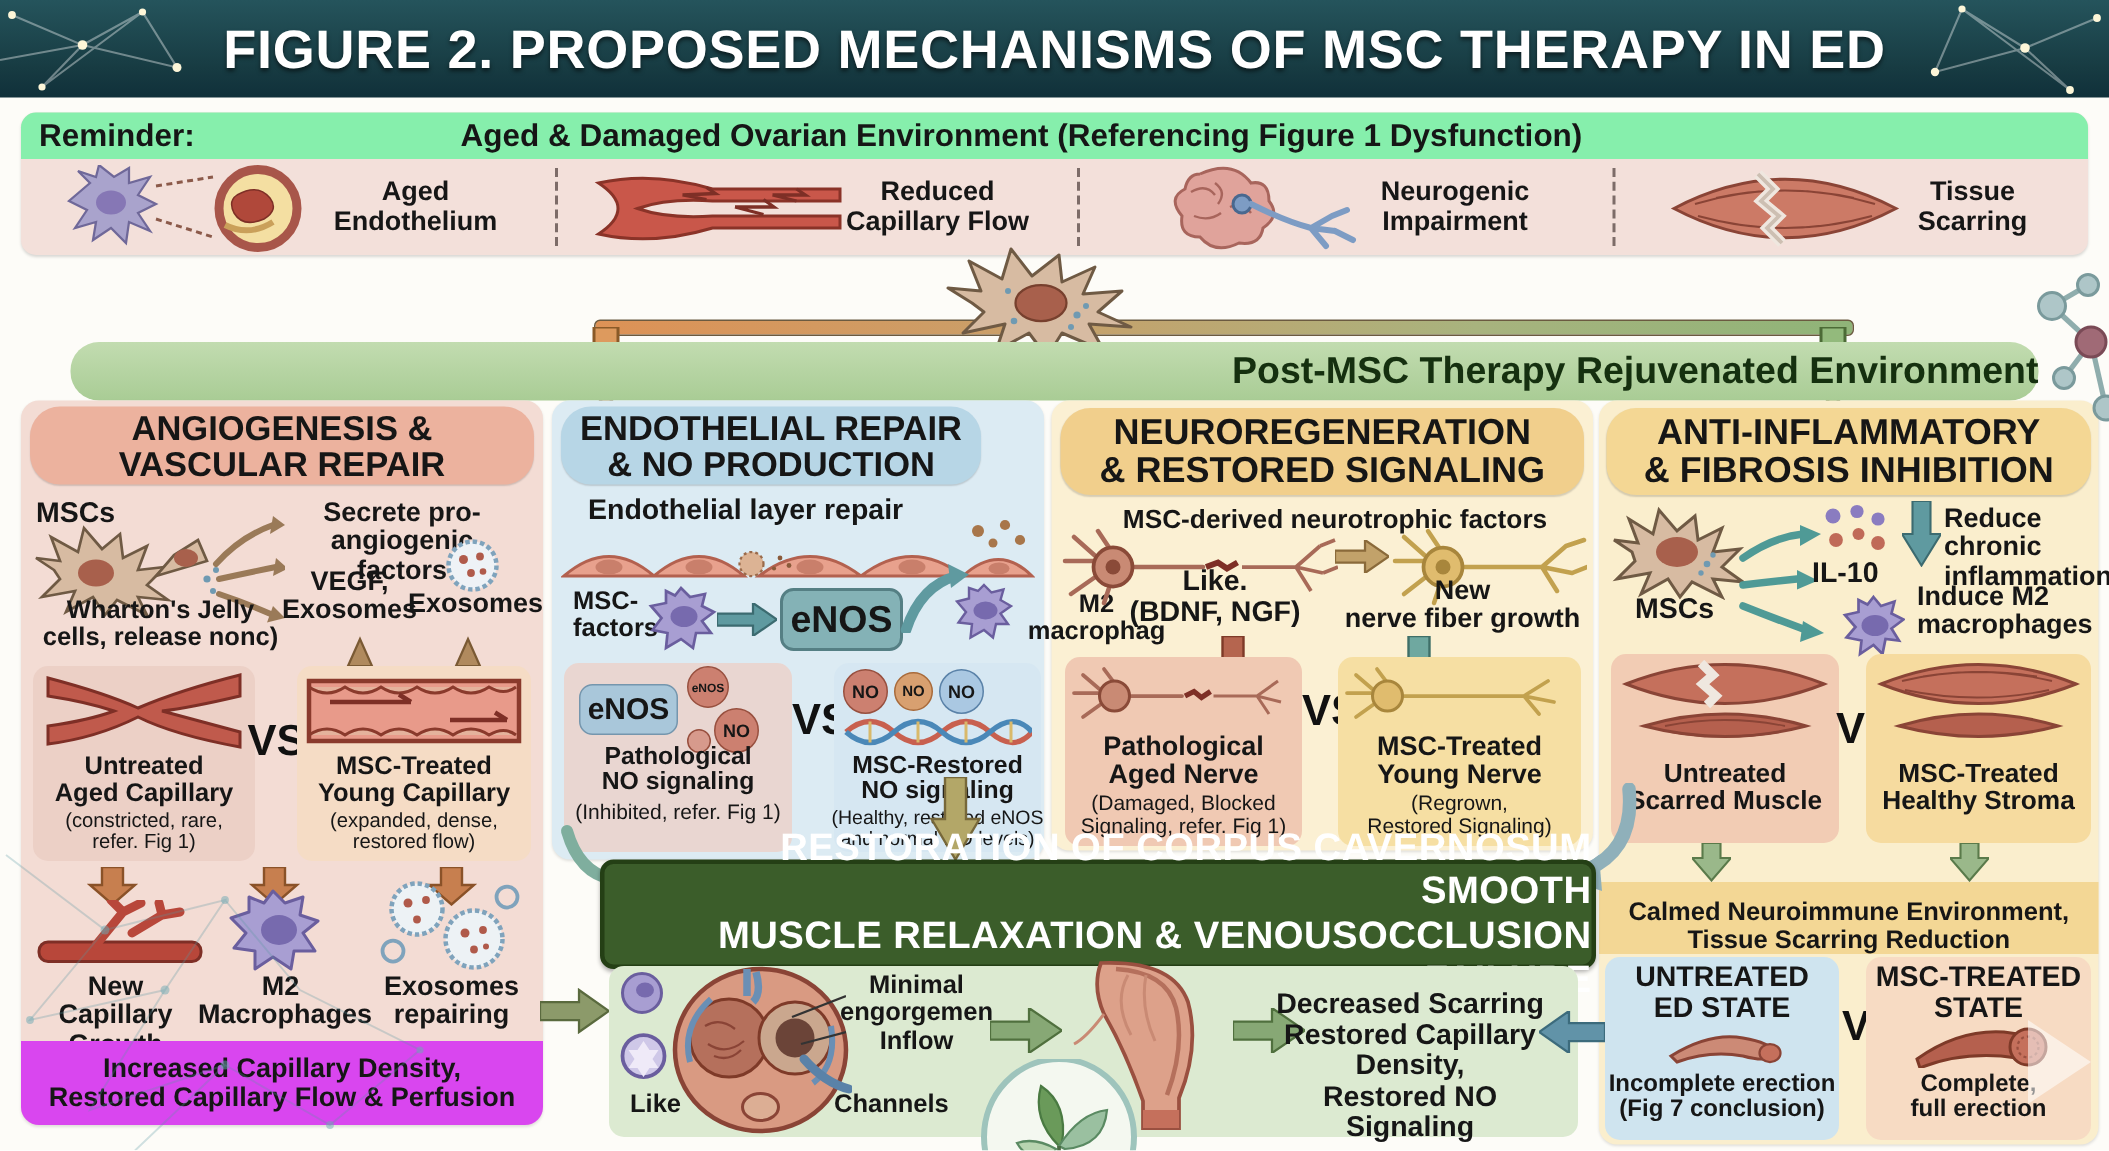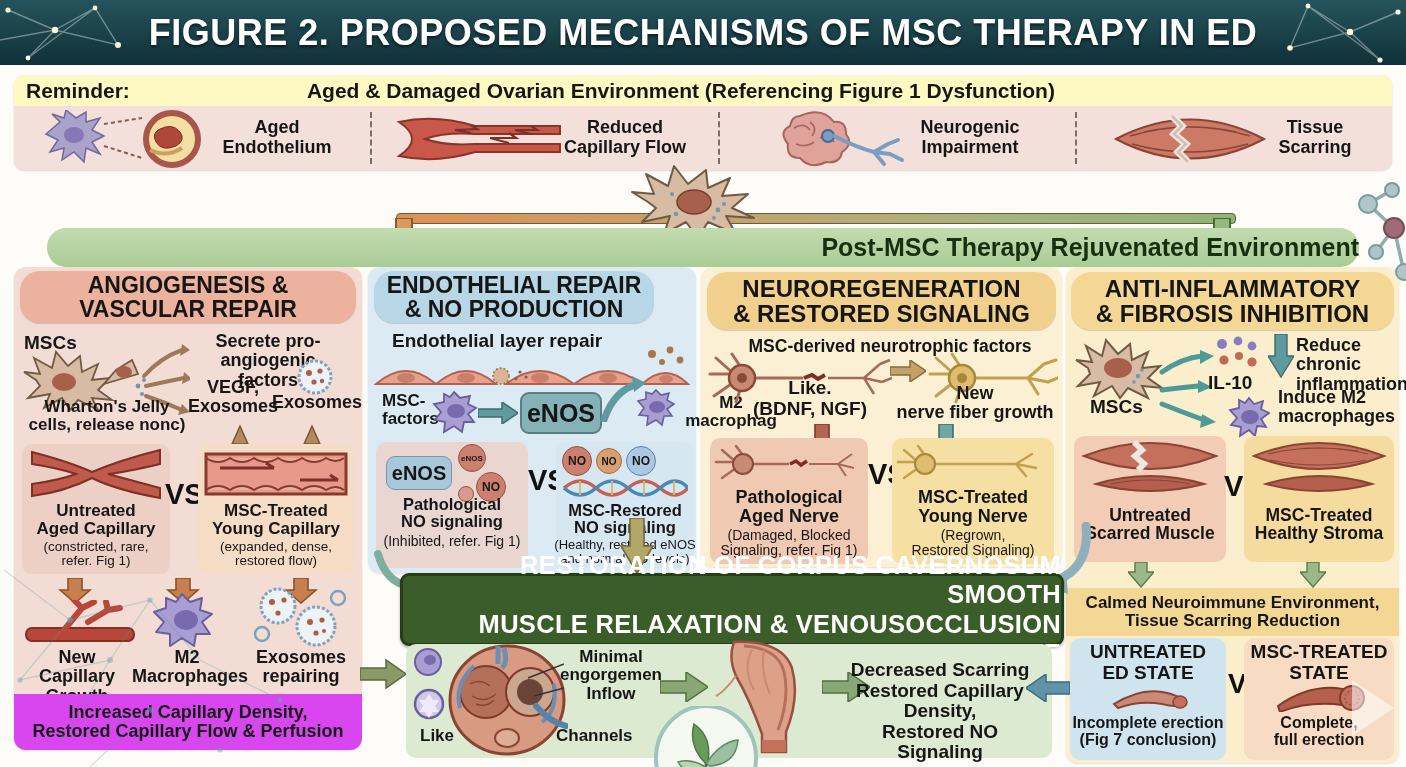--- a/index.html
+++ b/index.html
@@ -12,21 +12,21 @@
   .lh{line-height:1.08;}
   svg{display:block;}
   
   .top-banner{left:0;top:0;width:1406px;height:65px;
     background:linear-gradient(180deg,#25545c 0%,#173b42 70%,#10303a 100%);
     display:flex;align-items:center;justify-content:center;}
   .top-title{color:#fff;font-size:36px;font-weight:700;letter-spacing:.5px;
     text-shadow:0 2px 3px rgba(0,0,0,.55);}
   
   .rem-wrap{left:14px;top:75px;width:1378px;height:95px;border-radius:10px;background:#f3e0da;box-shadow:0 1px 2px rgba(0,0,0,.15);}
-  .rem-head{left:14px;top:75px;width:1378px;height:31px;border-radius:10px 10px 0 0;background:#fef9c3;display:flex;align-items:center;}
+  .rem-head{left:14px;top:75px;width:1378px;height:31px;border-radius:10px 10px 0 0;background:#86efac;display:flex;align-items:center;}
   .rem-item-label{font-size:18px;font-weight:700;line-height:1.1;}
   .rem-sep{width:0;height:52px;border-left:2px dashed #7d6c68;top:112px;}
   
   .green-band{left:47px;top:228px;width:1312px;height:39px;border-radius:19px;
     background:linear-gradient(180deg,#c2dcb0,#a9cc95);display:flex;align-items:center;justify-content:flex-end;}
   .green-band-text{font-size:25px;font-weight:700;color:#15300f;}
   
   .panel{border-radius:12px;box-shadow:0 1px 2px rgba(0,0,0,.12);}
   .colhead{border-radius:20px;display:flex;align-items:center;justify-content:center;
     font-weight:700;text-align:center;line-height:1.05;box-shadow:0 1px 1px rgba(0,0,0,.15);}
@@ -467,21 +467,21 @@
   </svg>
   <div class="abs ttl ml" style="left:1246px;top:506px;width:146px;font-size:17.5px">MSC-Treated
 Healthy Stroma</div>
 
   <svg class="abs" style="left:1128px;top:562px" width="26" height="26">
     <polygon points="7,0 19,0 19,10 26,10 13,25 0,10 7,10" fill="#9ab88a" stroke="#5a7a4a" stroke-width="1.4"></polygon>
   </svg>
   <svg class="abs" style="left:1300px;top:562px" width="26" height="26">
     <polygon points="7,0 19,0 19,10 26,10 13,25 0,10 7,10" fill="#9ab88a" stroke="#5a7a4a" stroke-width="1.4"></polygon>
   </svg>
-  <div class="abs" style="left:1066px;top:588px;width:333px;height:48px;background:#f3d795;display:flex;align-items:center;justify-content:center">
+  <div class="abs" style="left:1066px;top:588px;width:333px;height:48px;background:#f3d795;display:flex;align-items:flex-end;justify-content:center">
     <div class="b ml ctr lh" style="font-size:17px">Calmed Neuroimmune Environment,
 Tissue Scarring Reduction</div>
   </div>
 
   <div class="abs card" style="left:1070px;top:638px;width:156px;height:122px;background:#cfe4ef"></div>
   <div class="abs b ml ctr lh" style="left:1072px;top:642px;width:152px;font-size:19px">UNTREATED
 ED STATE</div>
   <svg class="abs" style="left:1110px;top:684px" width="80" height="26">
     <path d="M4,20 Q30,4 52,8 Q70,11 74,18 Q70,25 52,20 Q30,16 8,24 Z" fill="#cc8a76" stroke="#8a4436" stroke-width="2"></path>
     <ellipse cx="70" cy="18" rx="7" ry="6" fill="#c5705c" stroke="#8a4436" stroke-width="1.5"></ellipse>

